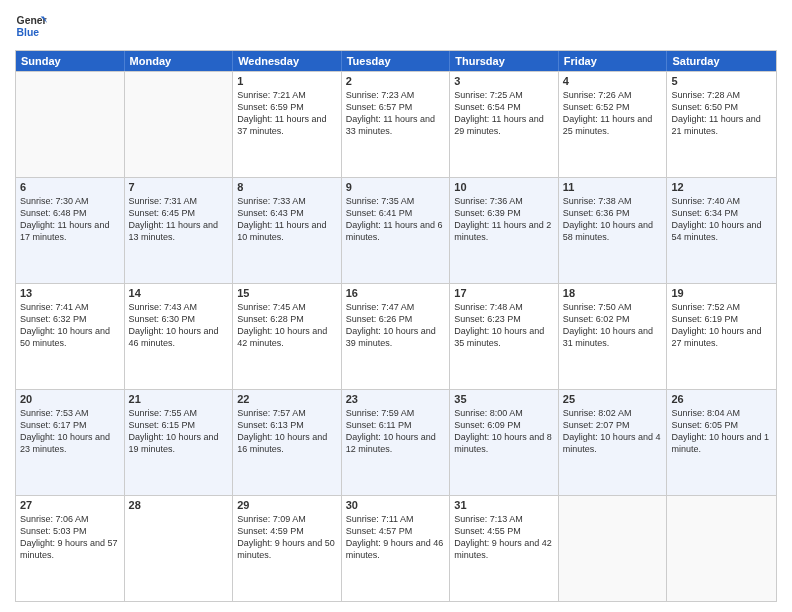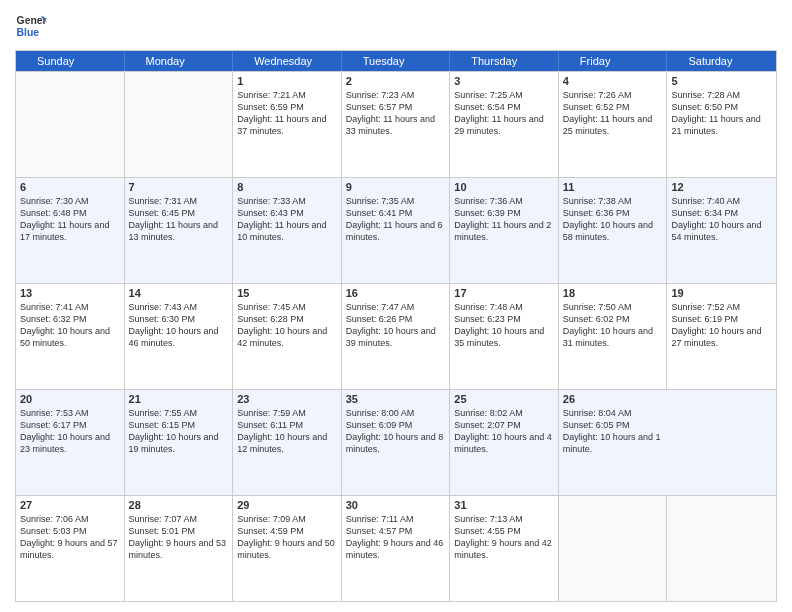--- a/index.html
+++ b/index.html
@@ -52,22 +52,22 @@
       border: 1px solid #ccc;
     }
     .cal-header {
       display: grid;
       grid-template-columns: repeat(7, 1fr);
       background: #2563c7;
     }
     .cal-header-cell {
       color: #fff;
       font-size: 11px;
-      font-weight: normal;
-      padding: 4px 21px;
+      font-weight: bold;
+      padding: 4px 5px;
       text-align: left;
       border-right: 1px solid #4a7fd4;
     }
     .cal-header-cell:last-child { border-right: none; }
     .cal-body {
       flex: 1;
       display: flex;
       flex-direction: column;
     }
     .cal-row {
@@ -260,20 +260,26 @@
 Sunset: 6:17 PM
 Daylight: 10 hours and 23 minutes.</div>
           </div>
           <div class="cal-cell">
             <span class="day-num">21</span>
             <div class="cal-cell-content">Sunrise: 7:55 AM
 Sunset: 6:15 PM
 Daylight: 10 hours and 19 minutes.</div>
           </div>
           <div class="cal-cell">
+            <span class="day-num">22</span>
+            <div class="cal-cell-content">Sunrise: 7:57 AM
+Sunset: 6:13 PM
+Daylight: 10 hours and 16 minutes.</div>
+          </div>
+          <div class="cal-cell">
             <span class="day-num">23</span>
             <div class="cal-cell-content">Sunrise: 7:59 AM
 Sunset: 6:11 PM
 Daylight: 10 hours and 12 minutes.</div>
           </div>
           <div class="cal-cell">
             <span class="day-num">35</span>
             <div class="cal-cell-content">Sunrise: 8:00 AM
 Sunset: 6:09 PM
 Daylight: 10 hours and 8 minutes.</div>
@@ -293,23 +299,20 @@
         </div>
         <div class="cal-row">
           <div class="cal-cell">
             <span class="day-num">27</span>
             <div class="cal-cell-content">Sunrise: 7:06 AM
 Sunset: 5:03 PM
 Daylight: 9 hours and 57 minutes.</div>
           </div>
           <div class="cal-cell">
             <span class="day-num">28</span>
-            <div class="cal-cell-content">Sunrise: 7:07 AM
-Sunset: 5:01 PM
-Daylight: 9 hours and 53 minutes.</div>
           </div>
           <div class="cal-cell">
             <span class="day-num">29</span>
             <div class="cal-cell-content">Sunrise: 7:09 AM
 Sunset: 4:59 PM
 Daylight: 9 hours and 50 minutes.</div>
           </div>
           <div class="cal-cell">
             <span class="day-num">30</span>
             <div class="cal-cell-content">Sunrise: 7:11 AM

